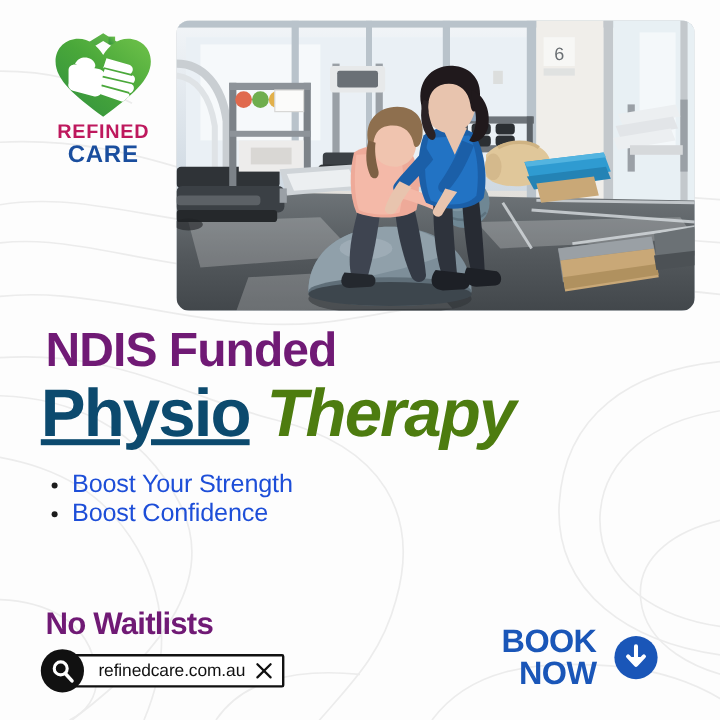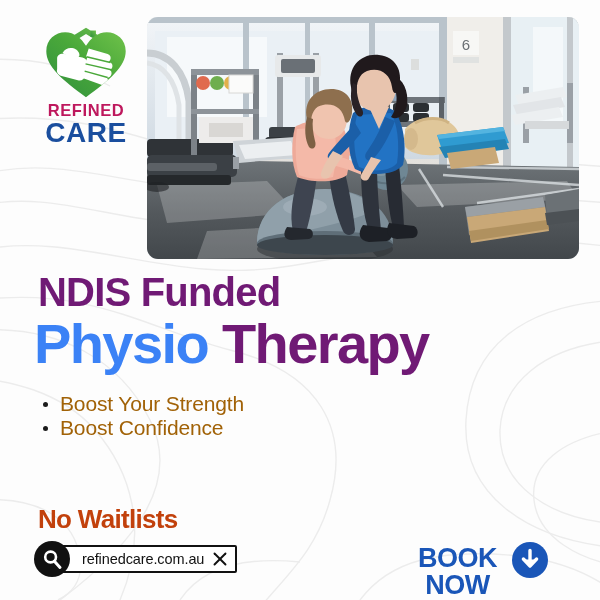--- a/index.html
+++ b/index.html
@@ -52,21 +52,21 @@
     font-size: 16.5px;
     letter-spacing: 0.6px;
     color: #be185d;
     line-height: 1.02;
     margin-top: 2px;
   }
   #logo-word-care {
     display: block;
     font-family: "Liberation Sans", sans-serif;
     font-weight: bold;
-    font-size: 28px;
+    font-size: 20px;
     letter-spacing: 0.6px;
     color: #1A4E9E;
     line-height: 1.02;
   }
 
   
   #hero-photo {
     position: absolute;
     left: 147px;
     top: 17px;
@@ -98,41 +98,41 @@
     left: 34px;
     top: 316px;
     z-index: 3;
     font-family: "Liberation Sans", sans-serif;
     font-weight: bold;
     font-size: 56px;
     letter-spacing: -1.6px;
     line-height: 1;
     white-space: nowrap;
   }
-  #headline-word-physio { color: #3b82f6; }
-  #headline-word-therapy { color: #701a75; }
+  #headline-word-physio { color: #0c4a6e; text-decoration: underline; }
+  #headline-word-therapy { color: #4d7c0f; font-style: italic; }
 
   
   #benefit-list {
     position: absolute;
     left: 38px;
     top: 392px;
     z-index: 3;
     margin: 0;
     padding: 0;
     list-style: none;
   }
   #benefit-list li {
     position: relative;
     padding-left: 22px;
     font-family: "Liberation Sans", sans-serif;
     font-weight: normal;
     font-size: 21px;
     line-height: 23.5px;
-    color: #a16207;
+    color: #1d4ed8;
     letter-spacing: -0.15px;
     white-space: nowrap;
   }
   #benefit-list li .bullet-dot {
     position: absolute;
     left: 5px;
     top: 10px;
     width: 5px;
     height: 5px;
     border-radius: 50%;
@@ -142,21 +142,21 @@
   
   #no-waitlists {
     position: absolute;
     left: 38px;
     top: 506px;
     z-index: 3;
     font-family: "Liberation Sans", sans-serif;
     font-weight: bold;
     font-size: 26px;
     letter-spacing: -0.7px;
-    color: #c2410c;
+    color: #701a75;
     line-height: 1;
     white-space: nowrap;
   }
 
   
   #search-widget {
     position: absolute;
     left: 34px;
     top: 541px;
     z-index: 4;
@@ -210,22 +210,21 @@
     display: flex;
     align-items: center;
   }
   #cta-text {
     font-family: "Liberation Sans", sans-serif;
     font-weight: bold;
     font-size: 27px;
     line-height: 27px;
     letter-spacing: -0.5px;
     color: #1A56B8;
-    text-align: center;
-    margin-top: 24px;
+    text-align: right;
   }
   #cta-text span { display: block; }
   #cta-arrow-icon {
     margin-left: 14px;
     width: 38px;
     height: 38px;
     flex: none;
   }
 </style>
 </head>

